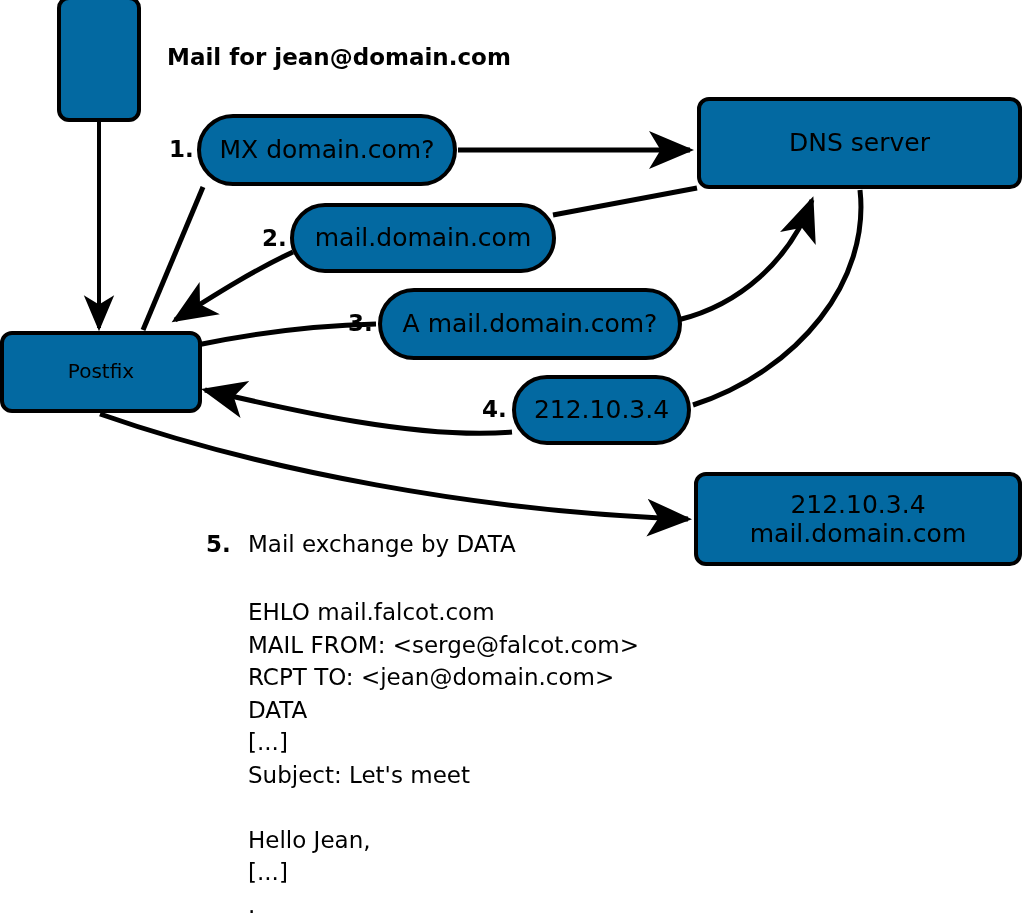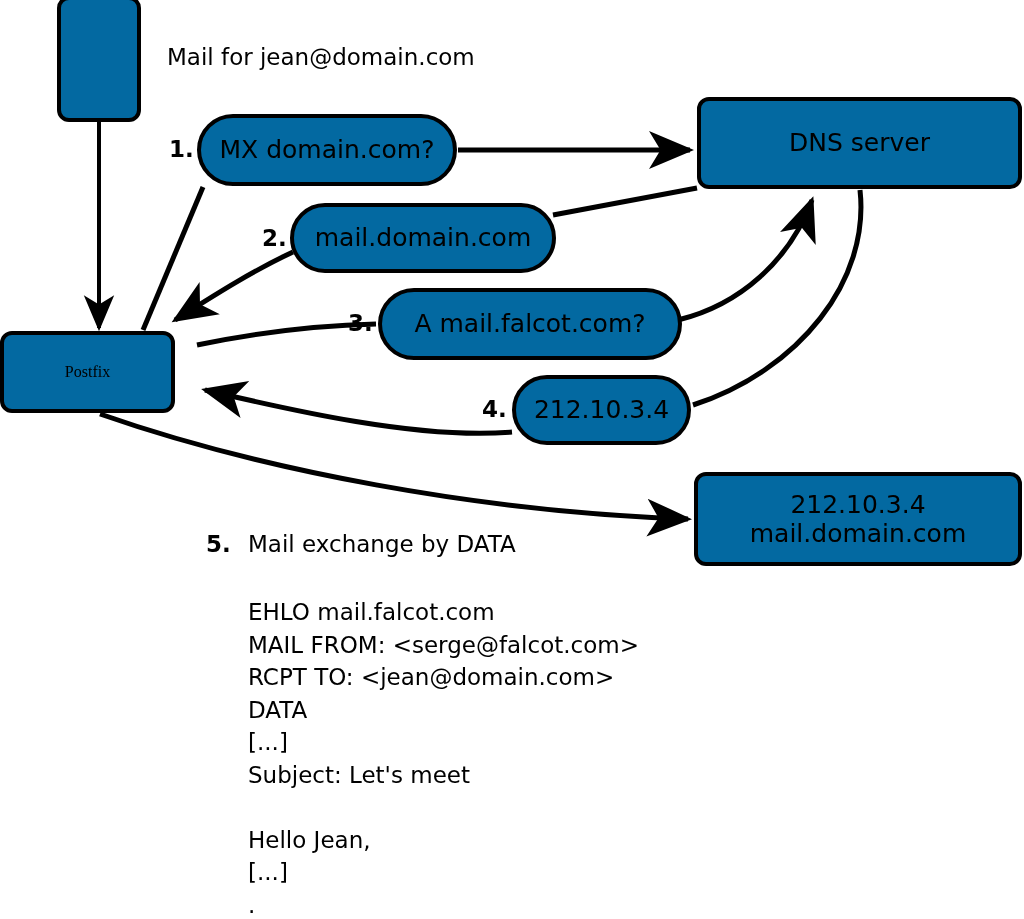--- a/index.html
+++ b/index.html
@@ -36,21 +36,21 @@
     justify-content: center;
     text-align: center;
     line-height: 1.18;
     z-index: 2;
   }
   .rect { border-radius: 12px; }
   .bubble { border-radius: 999px; }
 
   #node-client  { left: 57px;  top: -4px;  width: 84px;  height: 126px; }
   #node-dns     { left: 697px; top: 97px;  width: 325px; height: 92px;  font-size: 25px; }
-  #node-postfix { left: 0px;   top: 331px; width: 175px; height: 82px;  font-size: 16px; font-family: Liberation Serif, serif; }
+  #node-postfix { left: 0px;   top: 331px; width: 202px; height: 82px;  font-size: 20px; }
   #node-mailsrv { left: 694px; top: 472px; width: 328px; height: 94px;  font-size: 25px; }
 
   #bubble-1 { left: 197px; top: 114px; width: 260px; height: 72px; font-size: 25px; }
   #bubble-2 { left: 290px; top: 203px; width: 266px; height: 70px; font-size: 25px; }
   #bubble-3 { left: 378px; top: 288px; width: 304px; height: 72px; font-size: 25px; }
   #bubble-4 { left: 512px; top: 375px; width: 179px; height: 70px; font-size: 25px; }
 
   .step-num {
     position: absolute;
     font-weight: bold;
@@ -66,20 +66,21 @@
 
   .free-text {
     position: absolute;
     white-space: pre;
     z-index: 3;
   }
   #caption-mailfor {
     left: 167px;
     top: 44px;
     font-size: 23px;
+    font-weight: bold;
   }
   #step5-label {
     left: 248px;
     top: 531px;
     font-size: 23px;
   }
   #smtp-transcript {
     left: 248px;
     top: 596px;
     font-size: 23px;
@@ -141,21 +142,21 @@
 
   <div class="node bubble" id="bubble-1">
     <span>MX domain.com?</span>
   </div>
 
   <div class="node bubble" id="bubble-2">
     <span>mail.domain.com</span>
   </div>
 
   <div class="node bubble" id="bubble-3">
-    <span>A mail.falcot.com?</span>
+    <span>A mail.domain.com?</span>
   </div>
 
   <div class="node bubble" id="bubble-4">
     <span>212.10.3.4</span>
   </div>
 
   <span class="step-num" id="step-num-1">1.</span>
   <span class="step-num" id="step-num-2">2.</span>
   <span class="step-num" id="step-num-3">3.</span>
   <span class="step-num" id="step-num-4">4.</span>

